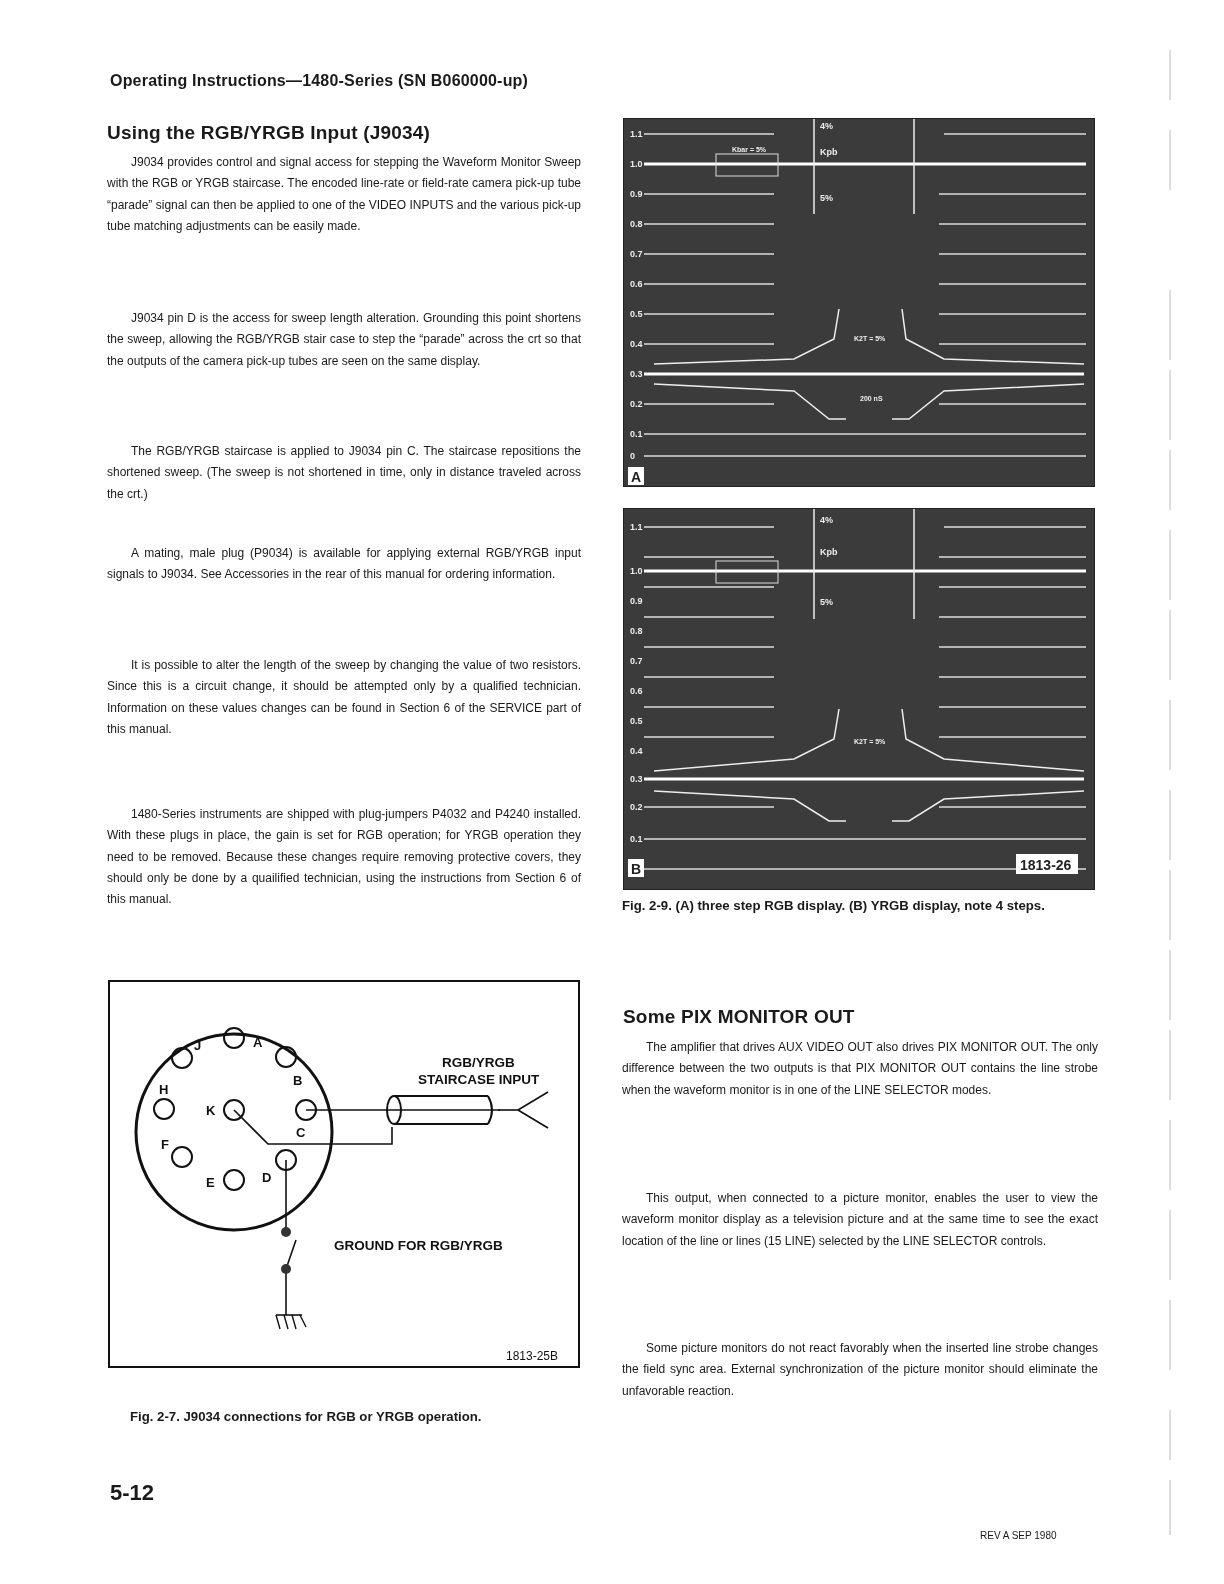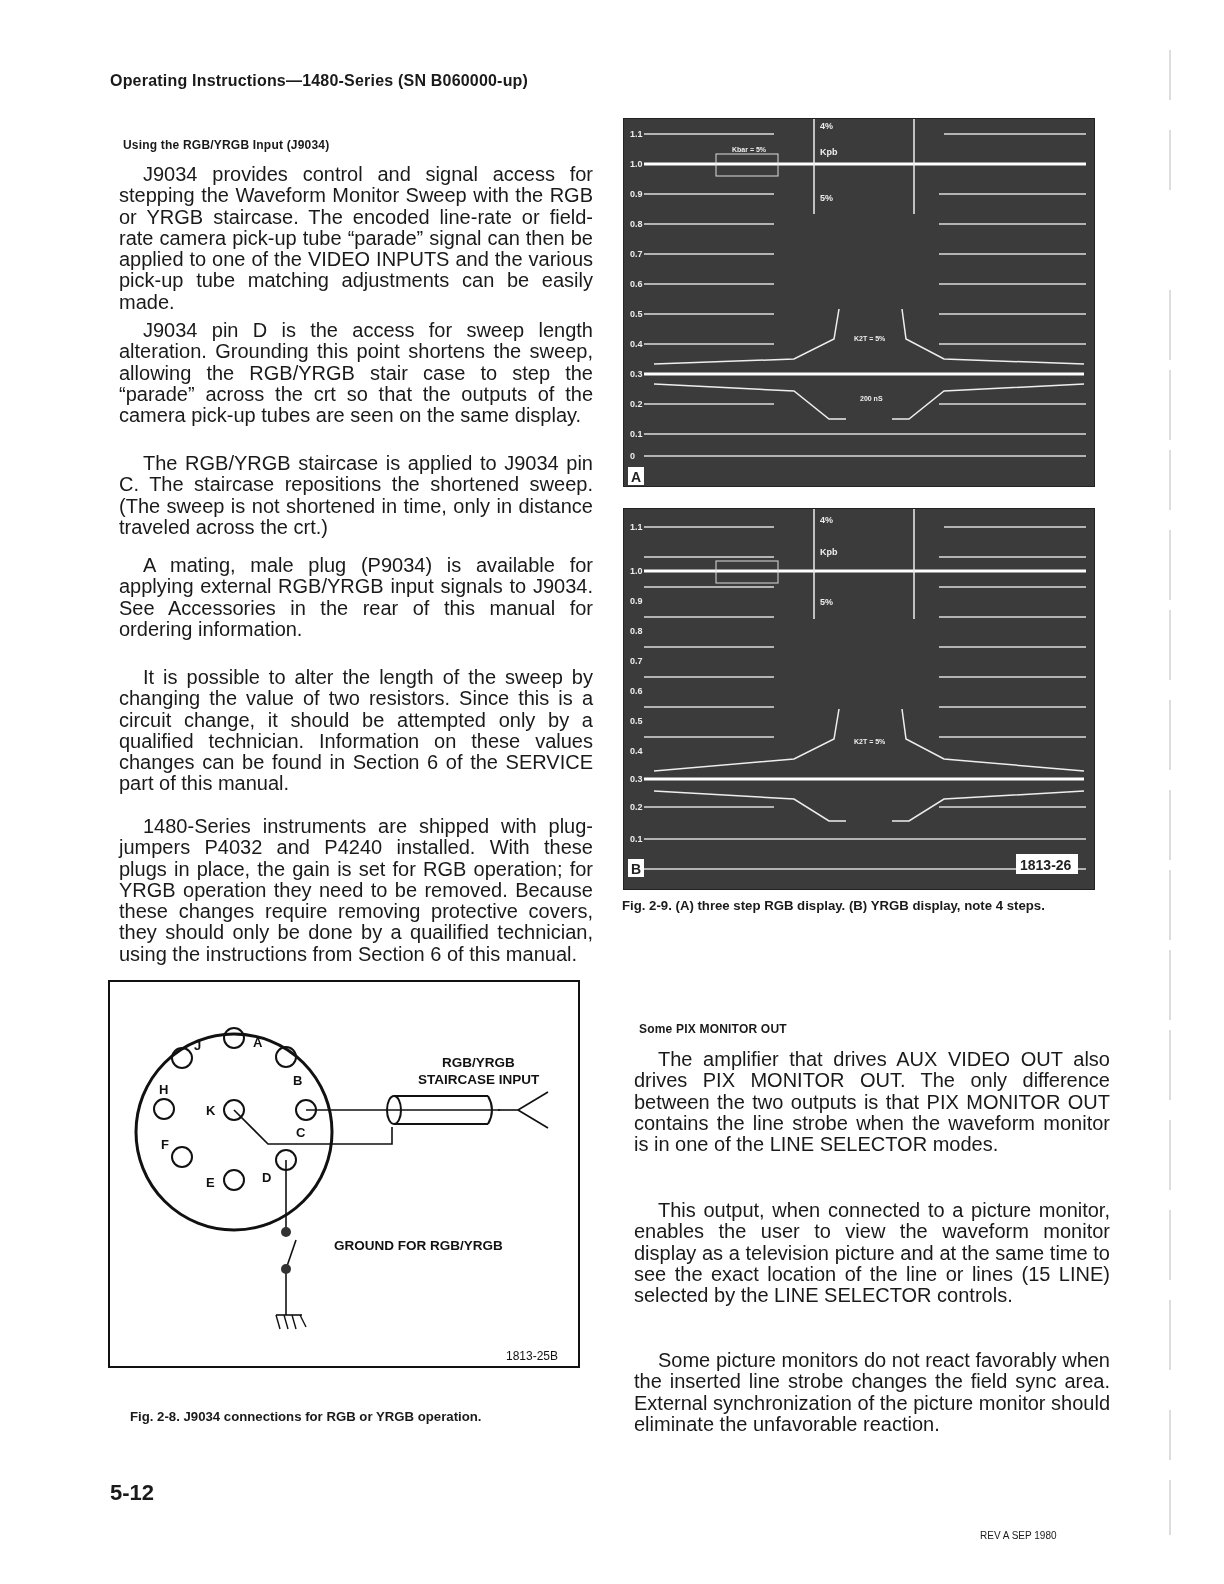--- a/index.html
+++ b/index.html
@@ -1,20 +1,20 @@
 <!DOCTYPE html>
 <html><head>
 <meta charset="utf-8">
 <style>
   html,body{margin:0;padding:0;background:#fff;}
   body{width:1224px;height:1584px;position:relative;overflow:hidden;font-family:"Liberation Sans",sans-serif;color:#1a1a1a;}
   .abs{position:absolute;}
   .running-head{left:110px;top:72px;font-size:16px;font-weight:bold;letter-spacing:0.2px;}
-  h2{margin:16px;font-size:12px;font-weight:bold;letter-spacing:0.2px;}
-  .para{font-size:20px;line-height:21.3px;text-align:justify;text-indent:24px;margin:12px;}
+  h2{margin:0;font-size:19px;font-weight:bold;letter-spacing:0.2px;}
+  .para{font-size:12px;line-height:21.3px;text-align:justify;text-indent:24px;margin:0;}
   .col-left{left:107px;width:474px;}
   .col-right{left:622px;width:476px;}
   .scope{background:#3b3b3b;border:1px solid #222;}
   .scope svg{display:block;}
   .caption{font-size:13.2px;font-weight:bold;line-height:17px;}
   .diagram-box{left:108px;top:980px;width:468px;height:384px;border:2.5px solid #111;}
   .footer-left{left:110px;top:1480px;font-size:22px;font-weight:bold;}
   .footer-right{left:980px;top:1530px;font-size:10px;}
   .margin-ticks{left:1166px;top:40px;width:20px;height:1500px;}
 </style>
@@ -78,21 +78,21 @@
       <text x="49" y="112">H</text>
       <text x="84" y="68">J</text>
       <text x="96" y="133">K</text>
       <text x="332" y="85" font-size="13.5">RGB/YRGB</text>
       <text x="308" y="102" font-size="13.5">STAIRCASE INPUT</text>
       <text x="224" y="268" font-size="13.5">GROUND FOR RGB/YRGB</text>
       <text x="396" y="378" font-size="12" font-weight="normal">1813-25B</text>
     </g>
   </svg>
 </div>
-<div class="abs caption" style="left:130px;top:1408px;">Fig. 2-8. J9034 connections for RGB or YRGB operation.</div>
+<div class="abs caption" style="left:130px;top:1408px;">Fig. 2-7. J9034 connections for RGB or YRGB operation.</div>
 
 <div class="abs scope" style="left:623px;top:118px;width:470px;height:367px;">
   <svg width="470" height="367" viewBox="0 0 470 367">
     <g stroke="#ddd" stroke-width="1.5">
       <line x1="20" y1="15" x2="150" y2="15"></line>
         <line x1="320" y1="15" x2="462" y2="15"></line>
       <line x1="20" y1="45" x2="150" y2="45"></line>
         <line x1="315" y1="45" x2="462" y2="45"></line>
       <line x1="20" y1="75" x2="150" y2="75"></line>
         <line x1="315" y1="75" x2="462" y2="75"></line>

